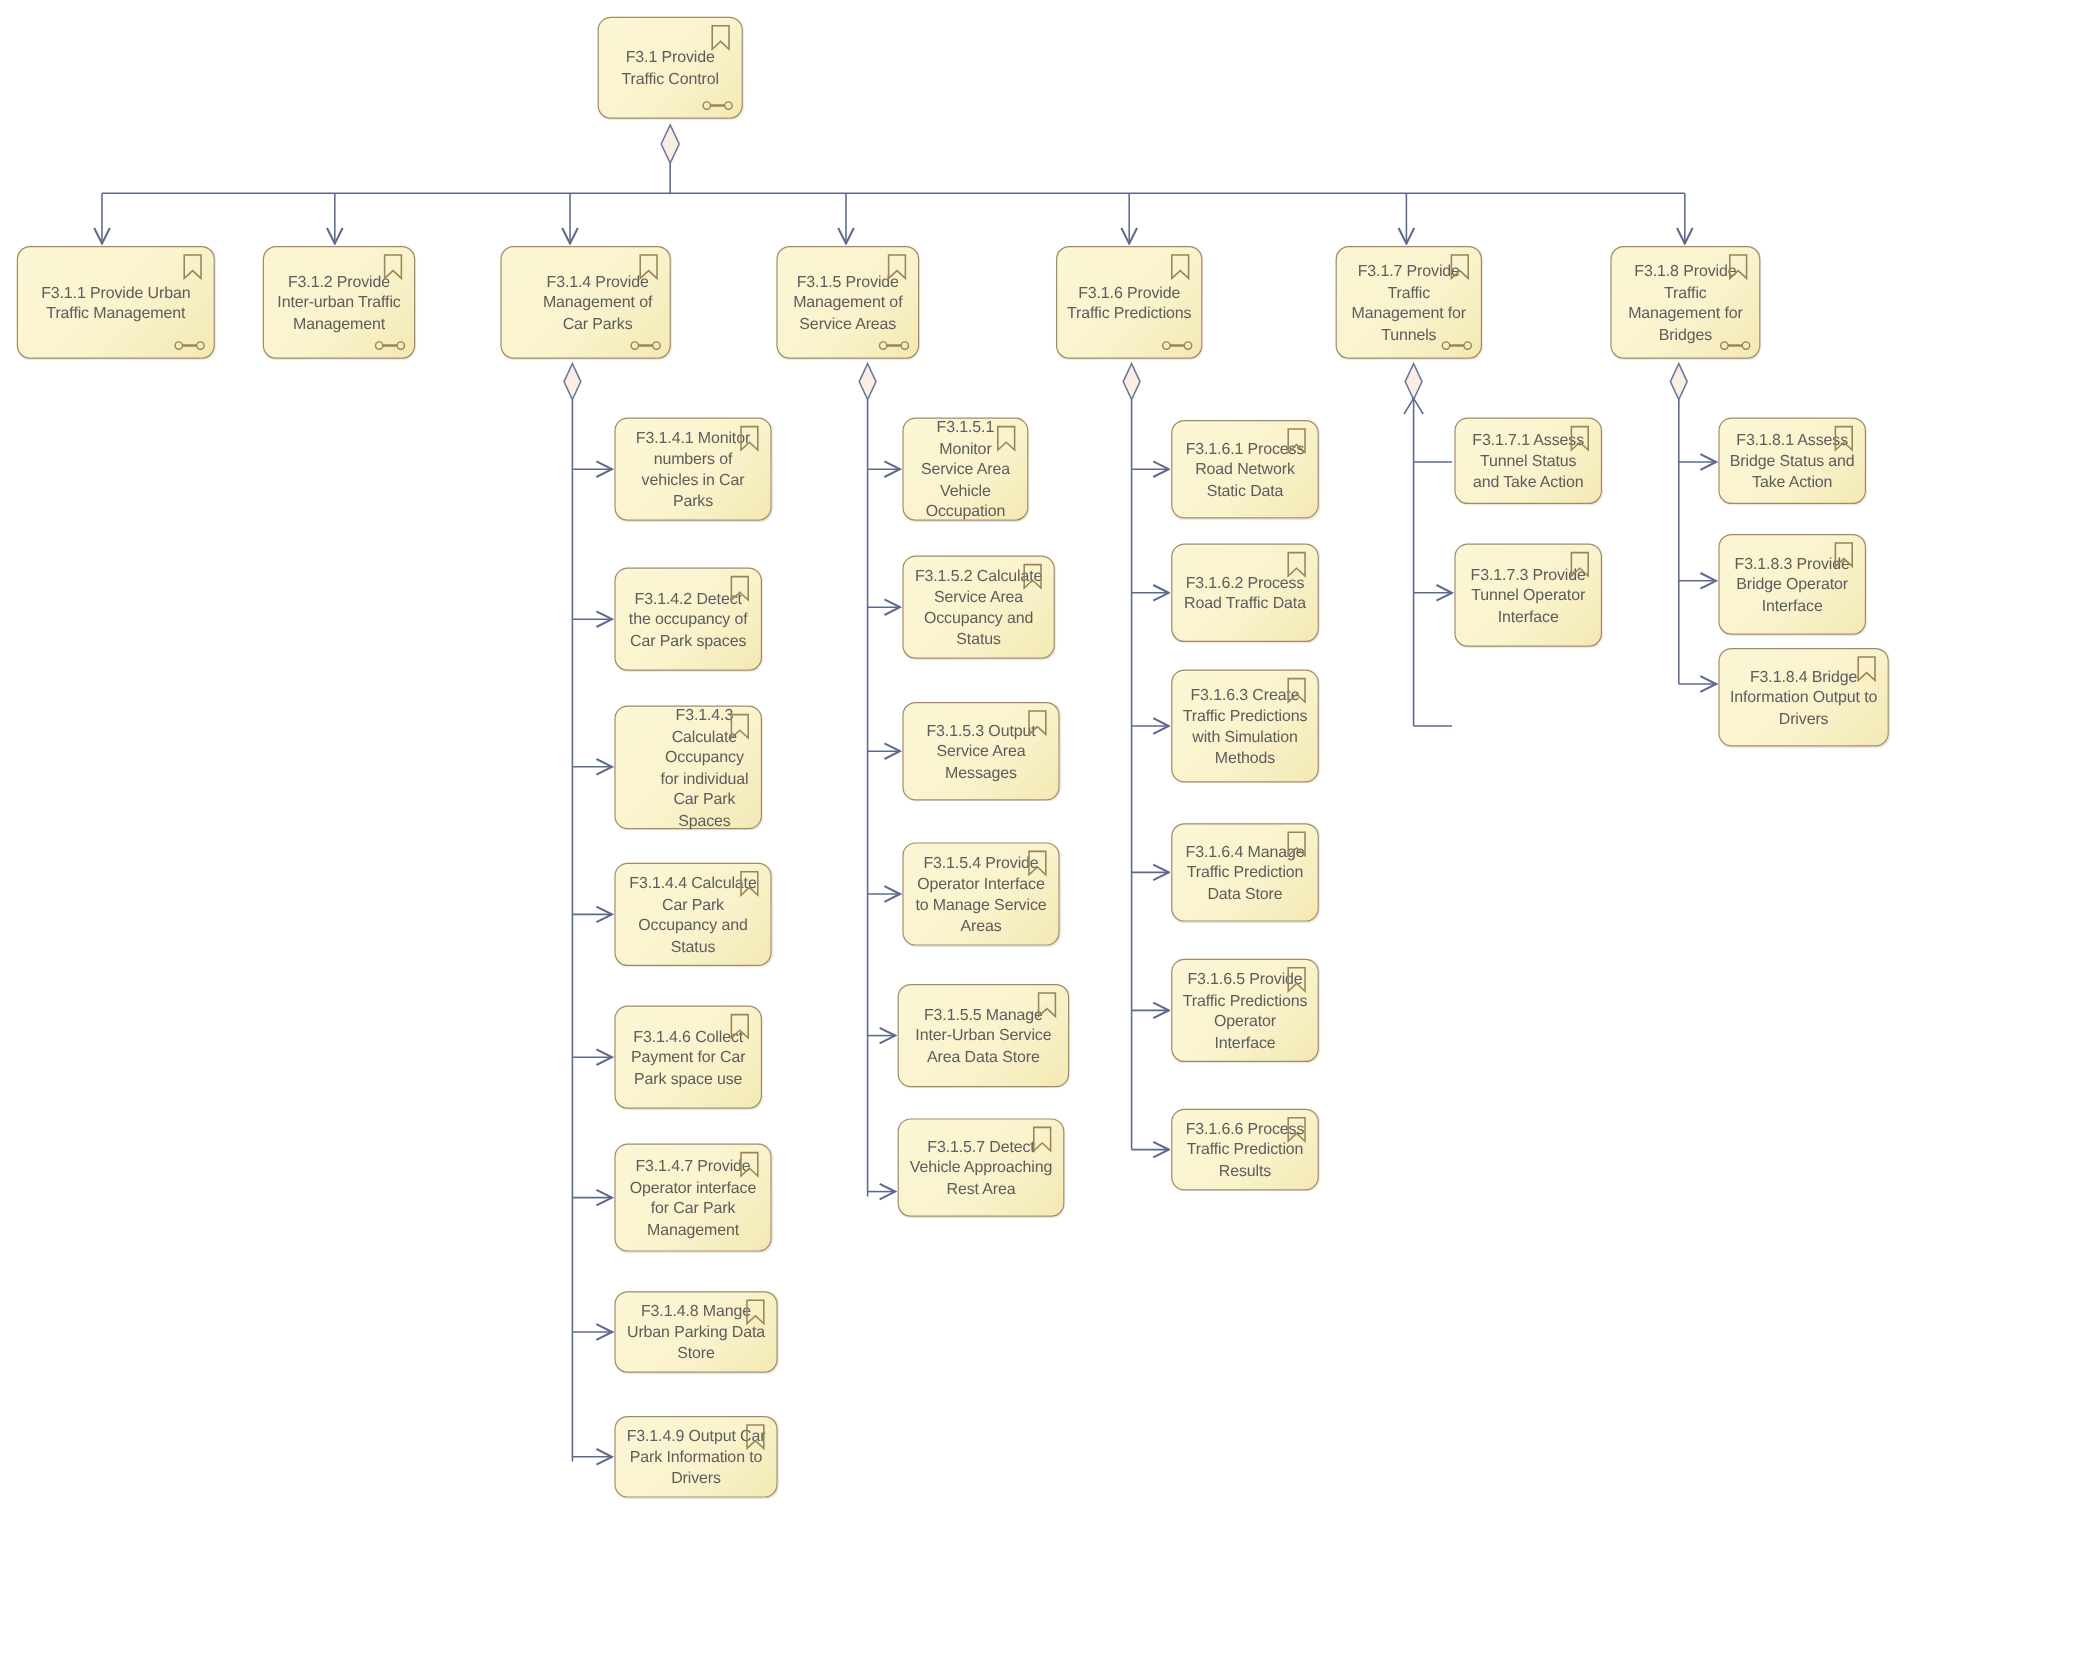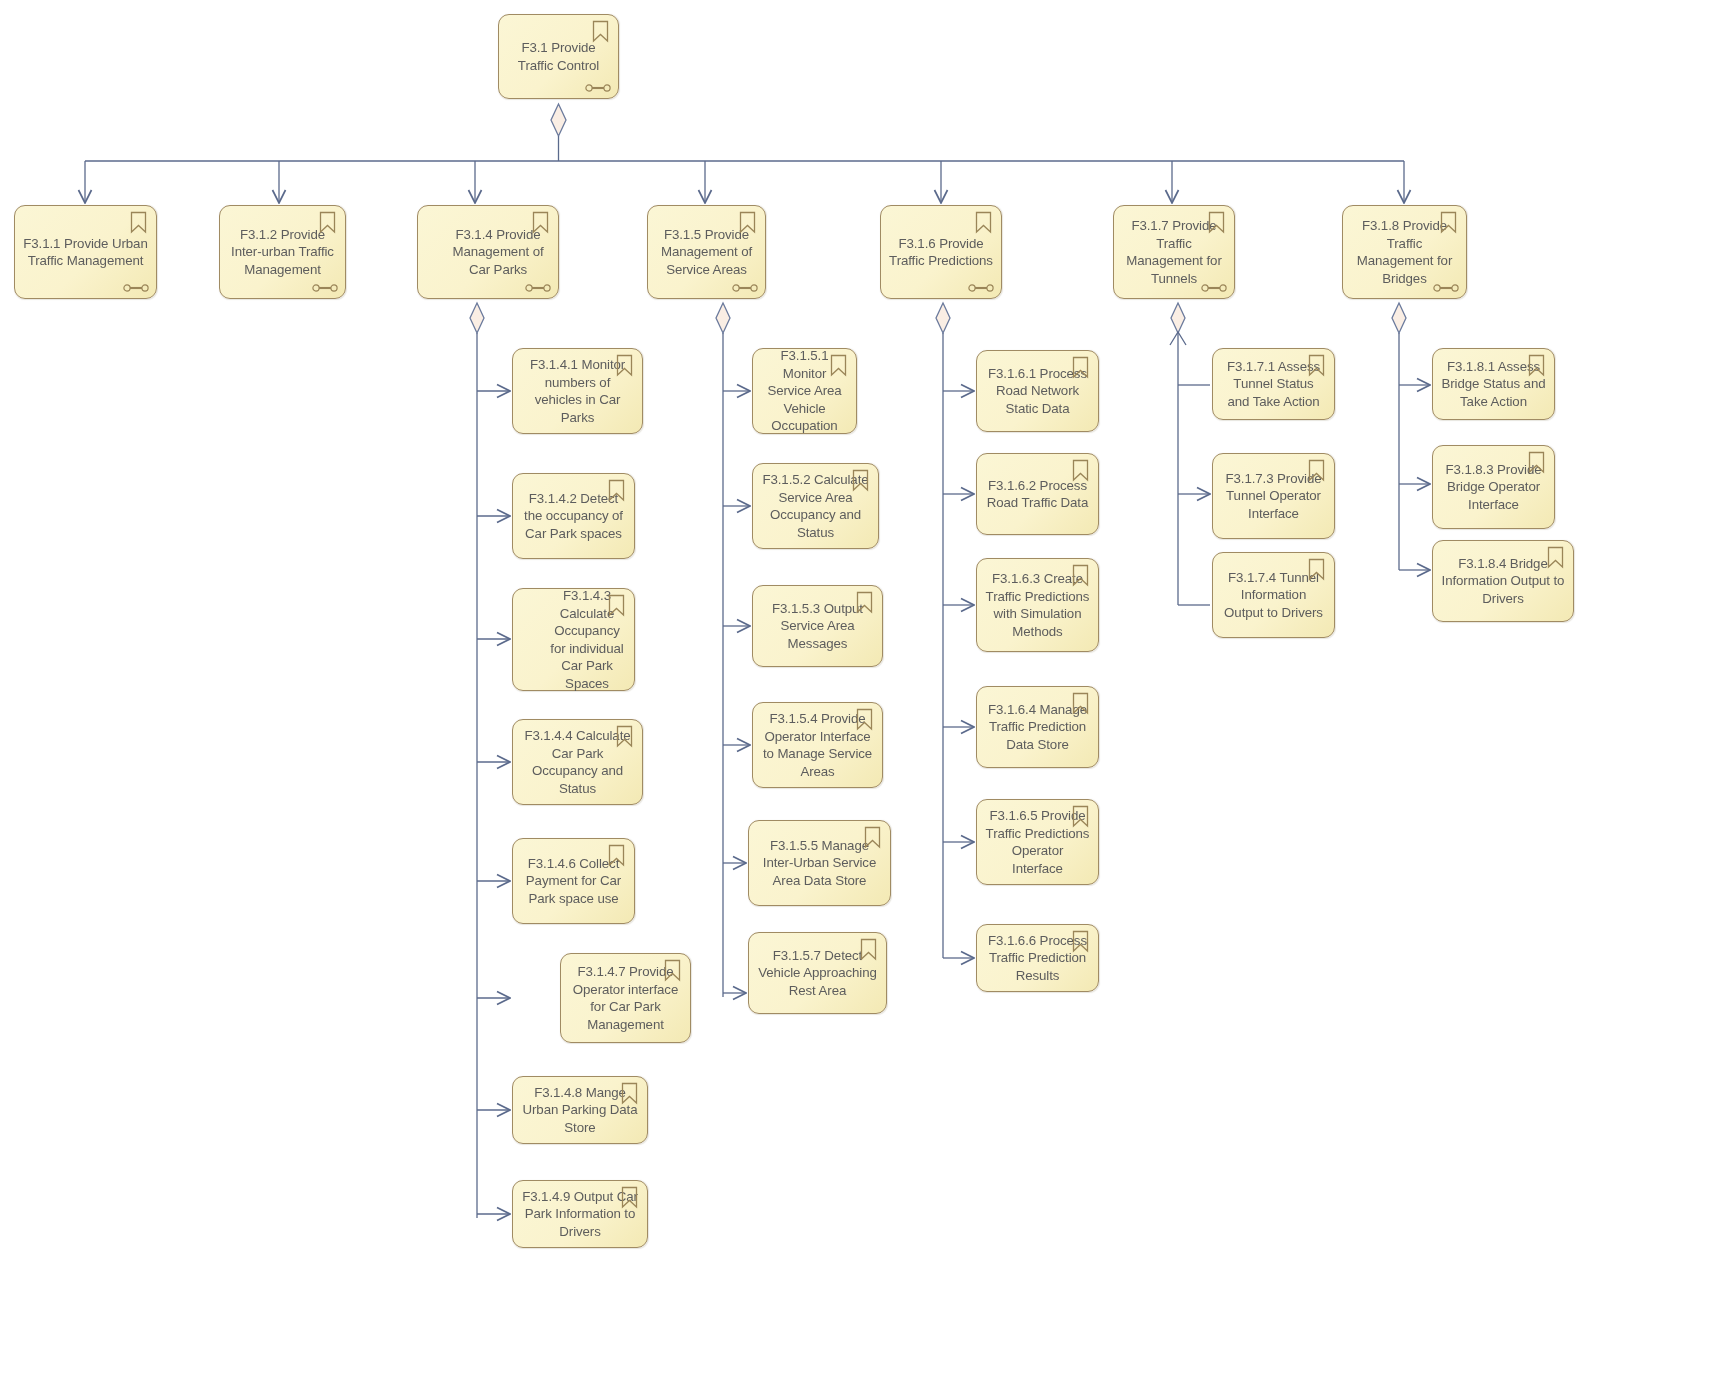--- a/index.html
+++ b/index.html
@@ -159,21 +159,21 @@
     <svg class="bm" viewBox="0 0 17 23">
       <path d="M1.5,1.5 L15.5,1.5 L15.5,21 L8.5,14.5 L1.5,21 Z" fill="none" stroke="#9a8558" stroke-width="1.3"></path>
     </svg>
     <svg class="fi" viewBox="0 0 26 12">
       <circle cx="4" cy="6" r="3.1" fill="none" stroke="#9a8558" stroke-width="1.2"></circle>
       <circle cx="22" cy="6" r="3.1" fill="none" stroke="#9a8558" stroke-width="1.2"></circle>
       <path d="M7,6 L19,6" stroke="#9a8558" stroke-width="2.1"></path>
     </svg>
   </div>
 
-  <div class="node lvl2" style="left:14px;top:205px;width:143px;height:94px;">
+  <div class="node lvl2" style="left:14px;top:205px;width:165px;height:94px;">
     <span class="label">F3.1.1 Provide Urban Traffic Management</span>
     <svg class="bm" viewBox="0 0 17 23">
         <path d="M1.5,1.5 L15.5,1.5 L15.5,21 L8.5,14.5 L1.5,21 Z" fill="none" stroke="#9a8558" stroke-width="1.3"></path>
       </svg>
     <svg class="fi" viewBox="0 0 26 12">
         <circle cx="4" cy="6" r="3.1" fill="none" stroke="#9a8558" stroke-width="1.2"></circle>
         <circle cx="22" cy="6" r="3.1" fill="none" stroke="#9a8558" stroke-width="1.2"></circle>
         <path d="M7,6 L19,6" stroke="#9a8558" stroke-width="2.1"></path>
       </svg>
   </div>
@@ -273,21 +273,21 @@
     <svg class="bm" viewBox="0 0 17 23">
         <path d="M1.5,1.5 L15.5,1.5 L15.5,21 L8.5,14.5 L1.5,21 Z" fill="none" stroke="#9a8558" stroke-width="1.3"></path>
       </svg>
   </div>
   <div class="node" style="left:512px;top:838px;width:123px;height:86px;">
     <span class="label">F3.1.4.6 Collect Payment for Car Park space use</span>
     <svg class="bm" viewBox="0 0 17 23">
         <path d="M1.5,1.5 L15.5,1.5 L15.5,21 L8.5,14.5 L1.5,21 Z" fill="none" stroke="#9a8558" stroke-width="1.3"></path>
       </svg>
   </div>
-  <div class="node" style="left:512px;top:953px;width:131px;height:90px;margin-left:48px;">
+  <div class="node" style="left:512px;top:953px;width:131px;height:90px;">
     <span class="label">F3.1.4.7 Provide Operator interface for Car Park Management</span>
     <svg class="bm" viewBox="0 0 17 23">
         <path d="M1.5,1.5 L15.5,1.5 L15.5,21 L8.5,14.5 L1.5,21 Z" fill="none" stroke="#9a8558" stroke-width="1.3"></path>
       </svg>
   </div>
   <div class="node" style="left:512px;top:1076px;width:136px;height:68px;">
     <span class="label">F3.1.4.8 Mange Urban Parking Data Store</span>
     <svg class="bm" viewBox="0 0 17 23">
         <path d="M1.5,1.5 L15.5,1.5 L15.5,21 L8.5,14.5 L1.5,21 Z" fill="none" stroke="#9a8558" stroke-width="1.3"></path>
       </svg>
@@ -378,26 +378,20 @@
     <svg class="bm" viewBox="0 0 17 23">
         <path d="M1.5,1.5 L15.5,1.5 L15.5,21 L8.5,14.5 L1.5,21 Z" fill="none" stroke="#9a8558" stroke-width="1.3"></path>
       </svg>
   </div>
   <div class="node" style="left:1212px;top:453px;width:123px;height:86px;">
     <span class="label">F3.1.7.3 Provide Tunnel Operator Interface</span>
     <svg class="bm" viewBox="0 0 17 23">
         <path d="M1.5,1.5 L15.5,1.5 L15.5,21 L8.5,14.5 L1.5,21 Z" fill="none" stroke="#9a8558" stroke-width="1.3"></path>
       </svg>
   </div>
-  <div class="node" style="left:1212px;top:552px;width:123px;height:86px;">
-    <span class="label">F3.1.7.4 Tunnel Information Output to Drivers</span>
-    <svg class="bm" viewBox="0 0 17 23">
-        <path d="M1.5,1.5 L15.5,1.5 L15.5,21 L8.5,14.5 L1.5,21 Z" fill="none" stroke="#9a8558" stroke-width="1.3"></path>
-      </svg>
-  </div>
 
   <div class="node" style="left:1432px;top:348px;width:123px;height:72px;">
     <span class="label">F3.1.8.1 Assess Bridge Status and Take Action</span>
     <svg class="bm" viewBox="0 0 17 23">
         <path d="M1.5,1.5 L15.5,1.5 L15.5,21 L8.5,14.5 L1.5,21 Z" fill="none" stroke="#9a8558" stroke-width="1.3"></path>
       </svg>
   </div>
   <div class="node" style="left:1432px;top:445px;width:123px;height:84px;">
     <span class="label">F3.1.8.3 Provide Bridge Operator Interface</span>
     <svg class="bm" viewBox="0 0 17 23">

